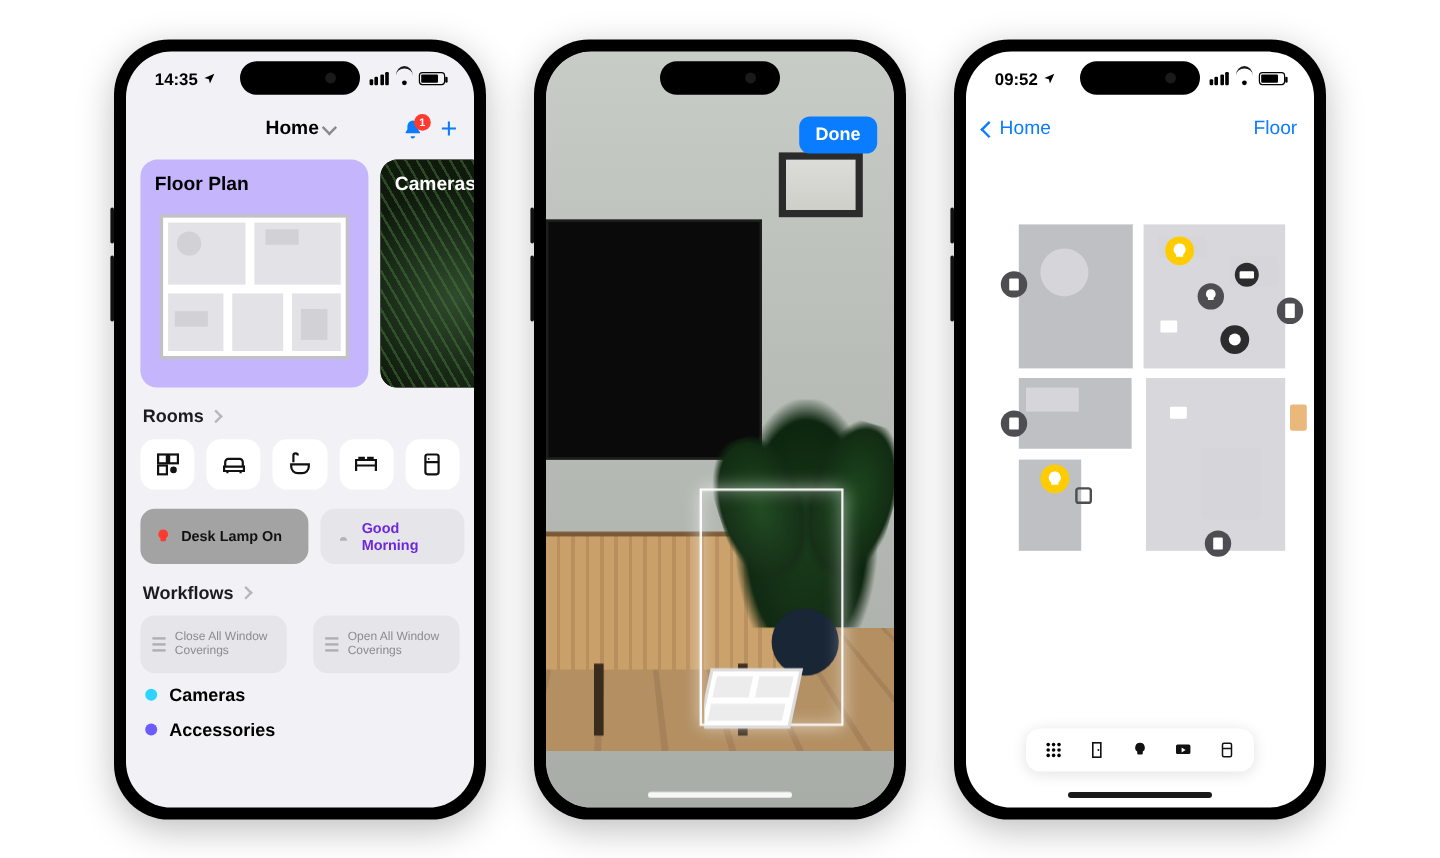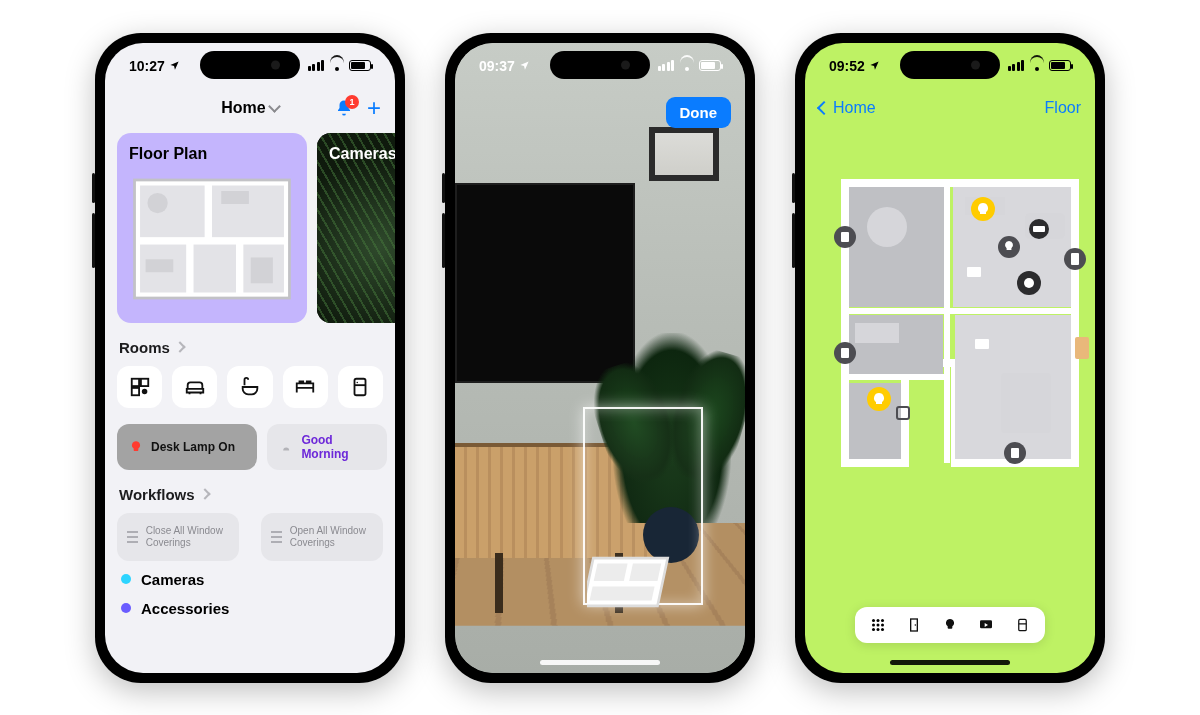--- a/index.html
+++ b/index.html
@@ -33,21 +33,21 @@
     position:absolute; left:-3px; top:180px; width:3px; height:55px;
     background:#111; border-radius:2px;
   }
   .screen {
     width: 100%; height: 100%;
     background: #f2f2f6;
     border-radius: 38px;
     overflow: hidden;
     position: relative;
   }
-  .screen.white { background:#bef264; }
+  .screen.white { background:#ffffff; }
   .notch {
     position:absolute; top:8px; left:50%; transform:translateX(-50%);
     width:100px; height:28px; background:#000; border-radius:16px; z-index:50;
   }
   .notch::after{
     content:""; position:absolute; right:20px; top:50%; transform:translateY(-50%);
     width:9px; height:9px; border-radius:50%; background:#1a1a1a;
   }
   
   .status {
@@ -172,21 +172,21 @@
   .marker.dark{fill:#2c2c2e;}
 </style>
 </head>
 <body>
 
 <div class="phone">
   <div class="screen">
     <div class="notch"></div>
     <div class="status">
       <div class="time">
-        <span>10:27</span>
+        <span>14:35</span>
         <span class="loc-arrow">
           <svg width="11" height="11" viewBox="0 0 24 24">
               <path fill="currentColor" d="M3 11l18-8-8 18-2-8z"></path>
             </svg>
         </span>
       </div>
       <div class="icons">
         <span class="sig">
             <i></i>
             <i></i>
@@ -352,42 +352,20 @@
         <g transform="skewX(-12)">
         <rect x="8" y="8" width="84" height="54" fill="#fff" stroke="#f1f1f1"></rect>
         <rect x="8" y="8" width="84" height="54" fill="none" stroke="#ddd" stroke-width="3"></rect>
         <rect x="14" y="14" width="34" height="20" fill="#ececec"></rect>
         <rect x="54" y="14" width="32" height="20" fill="#ececec"></rect>
         <rect x="14" y="40" width="70" height="16" fill="#ececec"></rect>
         </g>
       </svg>
     </div>
     <div class="notch"></div>
-    <div class="status light">
-      <div class="time">
-        <span>09:37</span>
-        <span class="loc-arrow">
-          <svg width="11" height="11" viewBox="0 0 24 24">
-              <path fill="currentColor" d="M3 11l18-8-8 18-2-8z"></path>
-            </svg>
-        </span>
-      </div>
-      <div class="icons">
-        <span class="sig">
-            <i></i>
-            <i></i>
-            <i></i>
-            <i></i>
-          </span>
-        <span class="wifi"></span>
-        <span class="batt">
-            <i></i>
-          </span>
-      </div>
-    </div>
     <div class="done-btn">
       <span>Done</span>
     </div>
     <div class="home-ind light"></div>
   </div>
 </div>
 
 <div class="phone">
   <div class="screen white">
     <div class="notch"></div>

